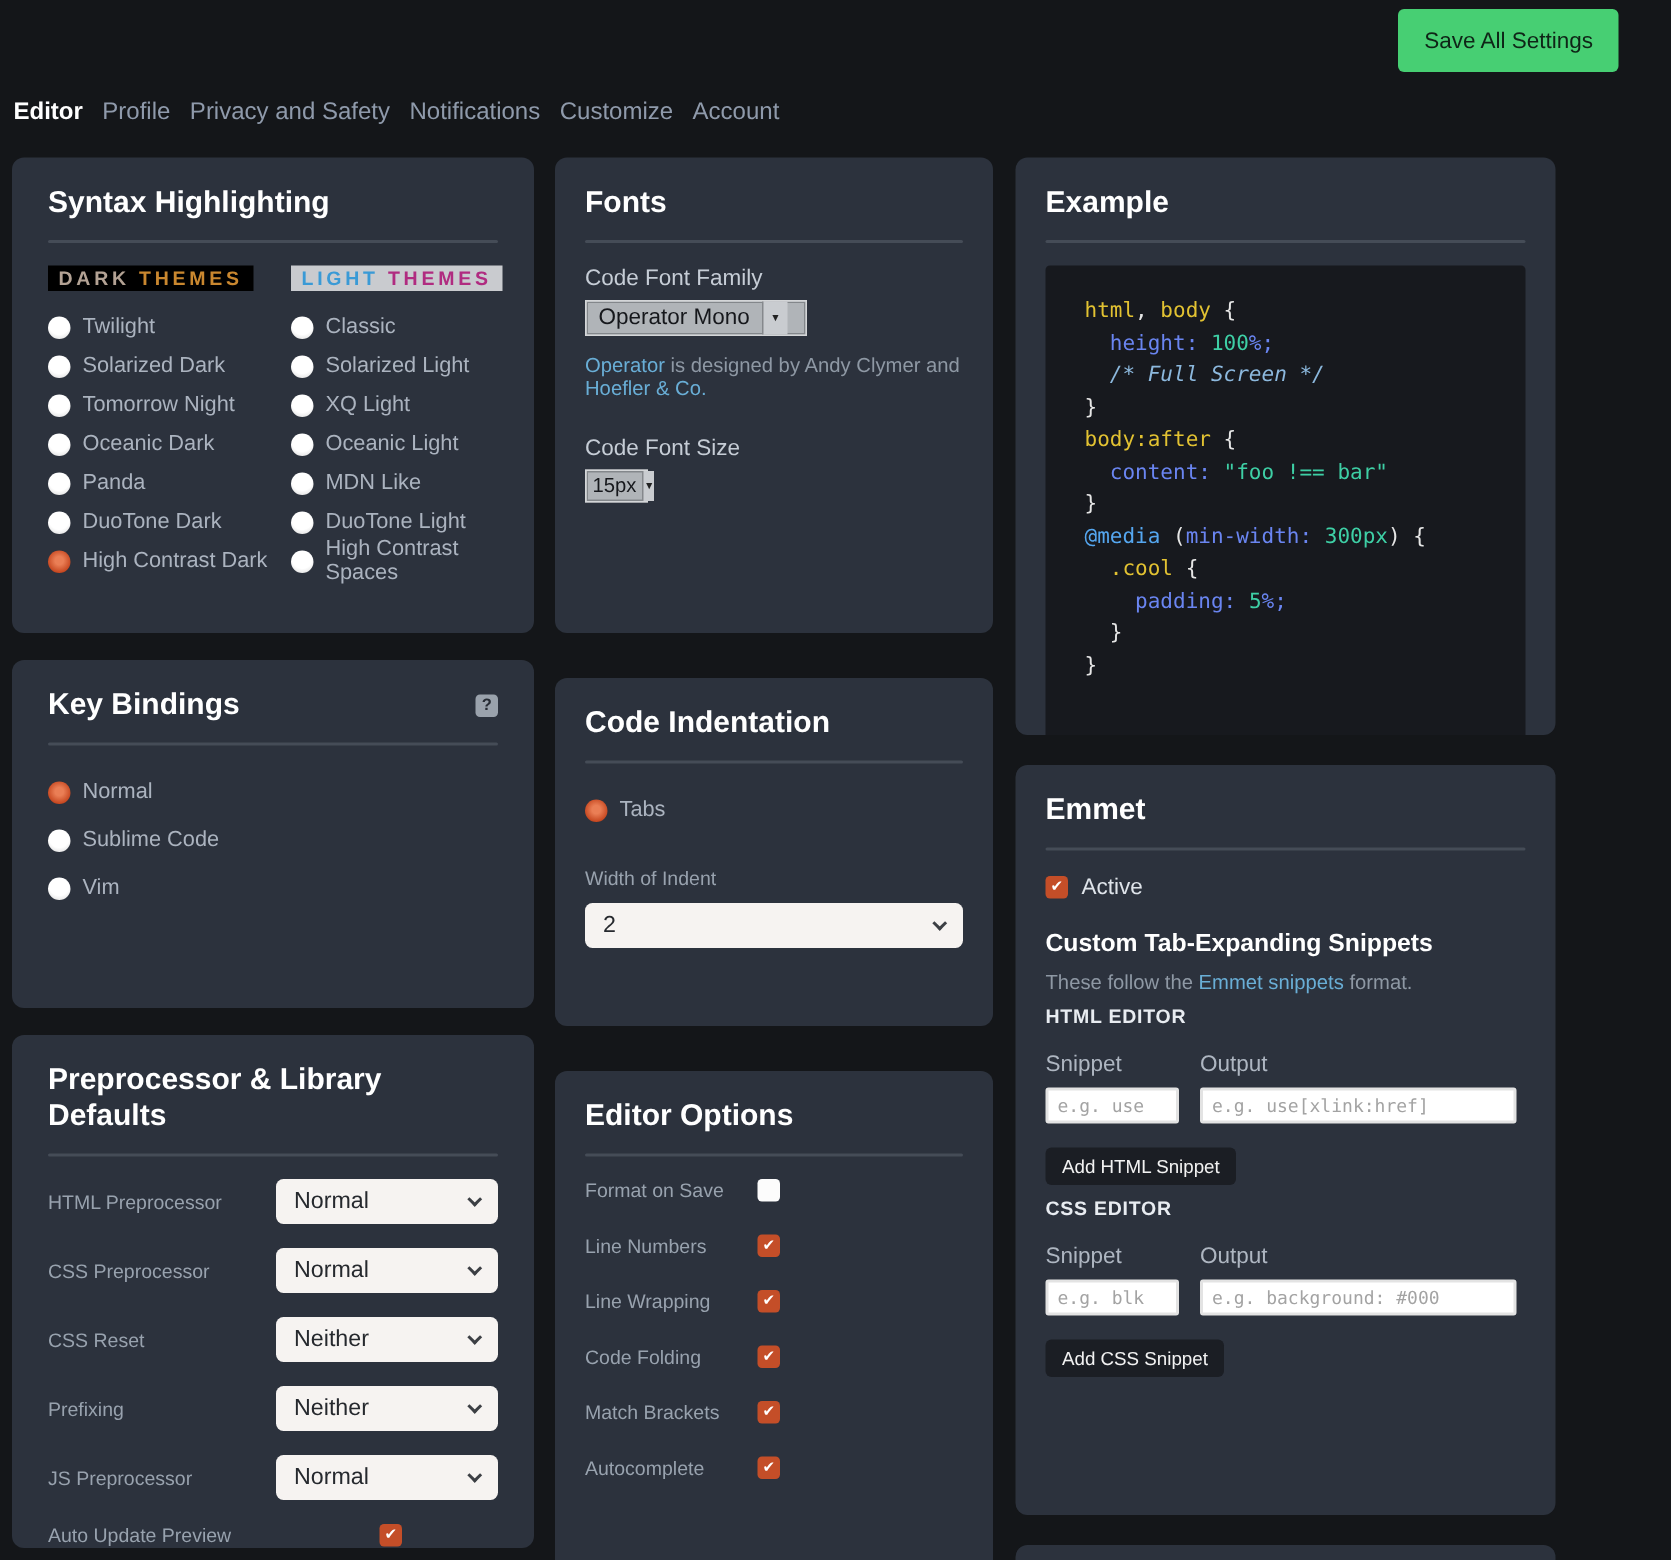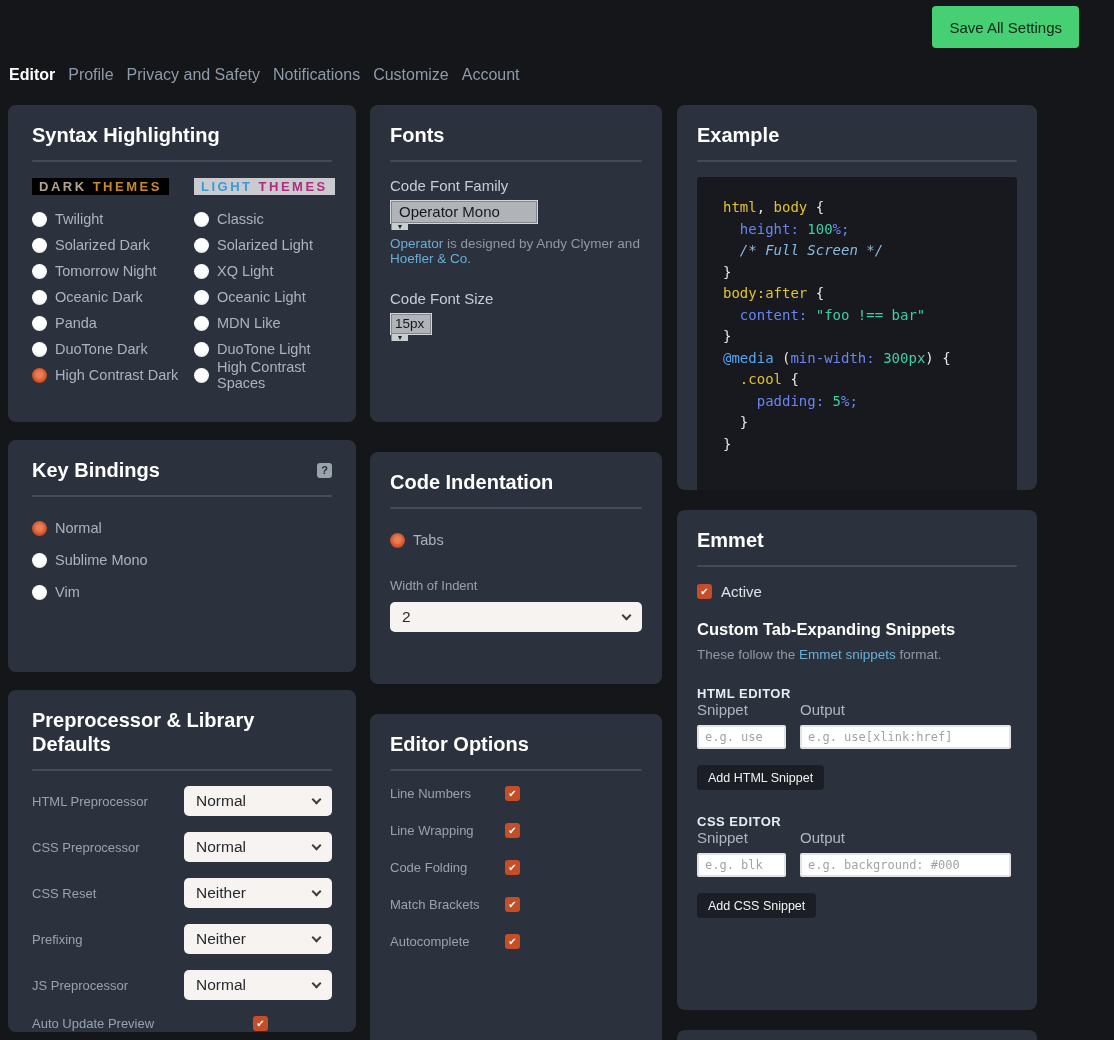--- a/index.html
+++ b/index.html
@@ -55,21 +55,21 @@
   .cb.checked::after { color:#fff; }
 
   .help { width:15px; height:15px; border-radius:3px; background:#9aa2ac; color:#272c34;
           font-weight:bold; font-size:11px; display:flex; align-items:center; justify-content:center; cursor:pointer; }
 
   
   .form-label { color:#c6cdd6; font-size:15px; }
   .dim-label { color:#98a2ae; font-size:13px; }
   .retro-select { display:inline-flex; align-items:stretch; background:#b0b4b8;
                   border:1px solid #d4d6d8; color:#16181c; font-size:15px; cursor:pointer;
-                  box-shadow:inset 0 0 0 1px #83878b;flex-direction:column; }
+                  box-shadow:inset 0 0 0 1px #83878b; }
   .retro-select .val { padding:1px 8px; line-height:20px; }
   .retro-select .arrow { width:17px; background:#c9ccd0; border-left:1px solid #85888c;
                          display:flex; align-items:center; justify-content:center;
                          font-size:7px; color:#222; }
   .retro-select.small .val { padding:0 4px; font-size:13.5px; }
   .soft-select { display:flex; align-items:center; justify-content:space-between;
                  background:#f6f3f1; border-radius:5px; height:30px; padding:0 12px;
                  color:#26292e; font-size:15.5px; cursor:pointer; }
   .chev { width:7px; height:7px; border-right:2px solid #3c3f44; border-bottom:2px solid #3c3f44;
           transform:rotate(45deg); margin-top:-4px; flex:none; }
@@ -105,22 +105,22 @@
   .auto-row .dim-label { width:221px; flex:none; }
 
   
   .eo-row { display:flex; align-items:center; margin-bottom:22px; }
   .eo-row .dim-label { width:115px; flex:none; }
 
   
   .active-row { display:flex; align-items:center; gap:9px; margin-top:16px; }
   .active-label { color:#dfe4ea; font-size:15px; }
   .snip-title { margin-top:20px; font-size:16.5px; font-weight:bold; color:#fff; }
-  .section-heading { margin-top:24px; font-size:13px; font-weight:bold; color:#e8ecf1; letter-spacing:.5px; }
-  .io-labels { display:flex; }
+  .section-heading { margin-top:8px; font-size:13px; font-weight:bold; color:#e8ecf1; letter-spacing:.5px; }
+  .io-labels { display:flex; margin-top:16px; }
   .io-labels span { font-size:15px; color:#aeb6c1; }
   .io-labels .l1 { width:103px; }
   .io-row { display:flex; gap:14px; margin-top:7px; }
   .snip-input { height:24px; background:#fff; border:2px solid #e3e3e3; border-radius:2px;
                 font-family:"DejaVu Sans Mono", monospace; font-size:12px; color:#333; padding:0 6px; }
   .snip-input::placeholder { color:#a3a3a3; }
   .in-snippet { width:89px; }
   .in-output { width:211px; }
   .dark-btn { margin-top:16px; background:#1b1e24; color:#f2f2f2; font-size:12.5px; height:25px;
               padding:0 11px; border:none; border-radius:4px; font-family:inherit; cursor:pointer; }
@@ -199,21 +199,21 @@
         <span class="help">?</span>
       </div>
       <div class="divider"></div>
       <div class="radio-stack" id="keybinding-options">
           <div class="radio-row">
             <span class="radio sel"></span>
             <span class="radio-label">Normal</span>
           </div>
           <div class="radio-row">
             <span class="radio"></span>
-            <span class="radio-label">Sublime Mono</span>
+            <span class="radio-label">Sublime Code</span>
           </div>
           <div class="radio-row">
             <span class="radio"></span>
             <span class="radio-label">Vim</span>
           </div>
         </div>
     </section>
 
     <section class="card" style="height:342px">
       <h2 class="card-title">Preprocessor &amp; Library Defaults</h2>
@@ -292,20 +292,24 @@
       <div class="soft-select width-select">
         <span>2</span>
         <span class="chev"></span>
       </div>
     </section>
 
     <section class="card" style="height:342px">
       <h2 class="card-title">Editor Options</h2>
       <div class="divider"></div>
       <div id="editor-options-rows">
+          <div class="eo-row">
+            <span class="dim-label">Format on Save</span>
+            <span class="cb"></span>
+          </div>
           <div class="eo-row">
             <span class="dim-label">Line Numbers</span>
             <span class="cb checked"></span>
           </div>
           <div class="eo-row">
             <span class="dim-label">Line Wrapping</span>
             <span class="cb checked"></span>
           </div>
           <div class="eo-row">
             <span class="dim-label">Code Folding</span>

